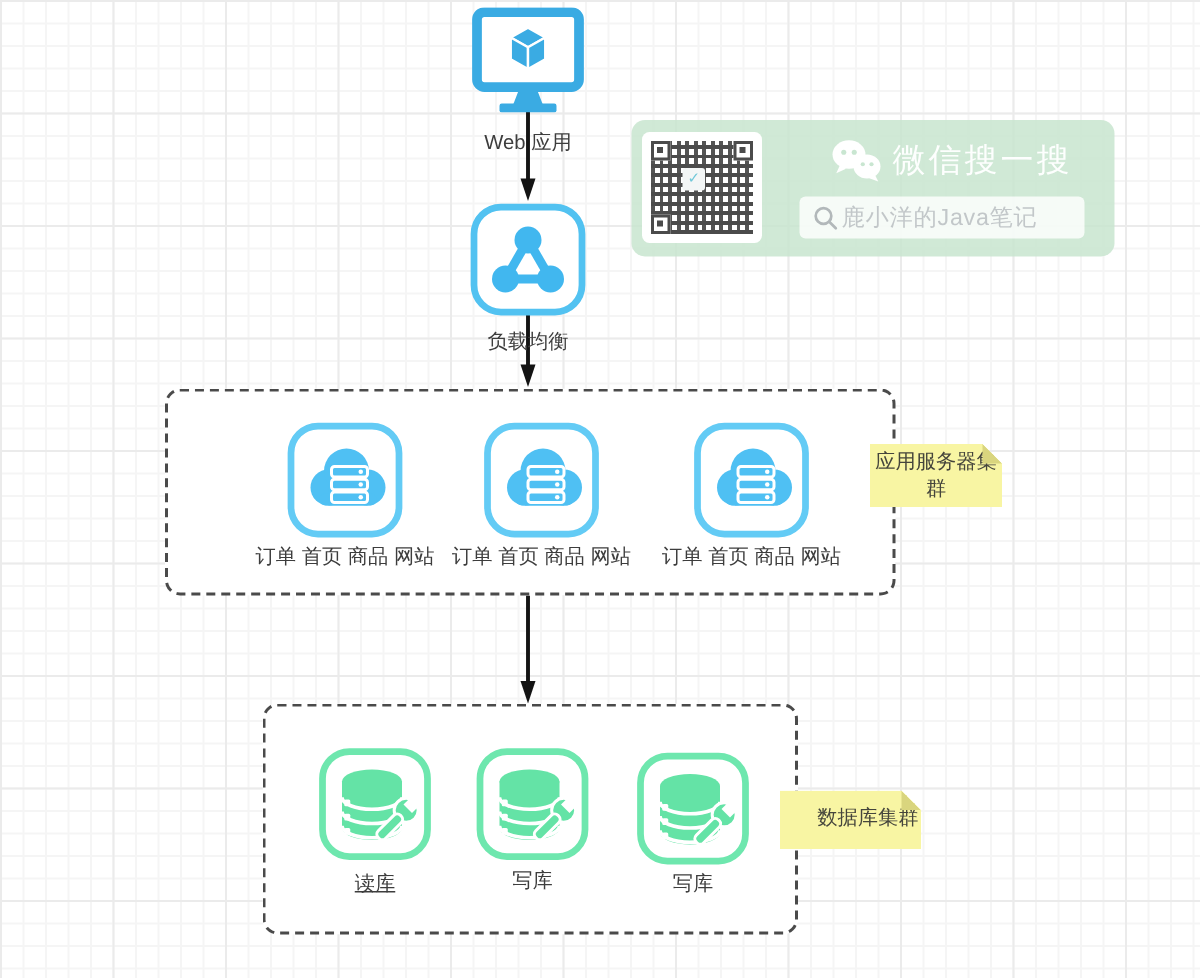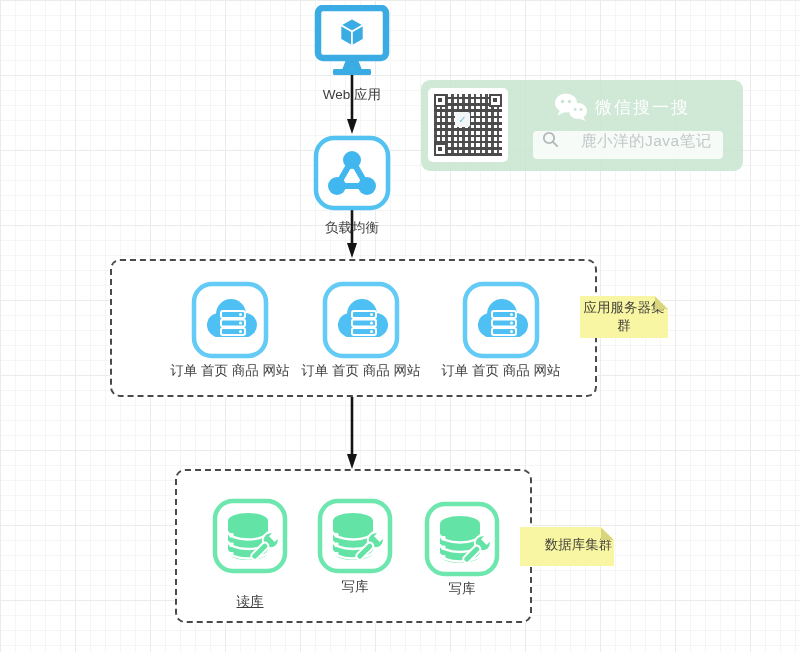--- a/index.html
+++ b/index.html
@@ -34,23 +34,23 @@
   .qr-box{position:absolute;left:7px;top:8px;width:80px;height:74px;background:#fff;border-radius:5px;}
   .qr-pattern{position:absolute;left:6px;top:6px;right:6px;bottom:6px;
     background:
       repeating-linear-gradient(90deg,rgba(75,75,75,.95) 0 2.6px,transparent 2.6px 5.7px),
       repeating-linear-gradient(0deg,#4b4b4b 0 2.6px,#ffffff 2.6px 6.3px);}
   .qr-finder{position:absolute;width:13px;height:13px;background:#fff;border:2.5px solid #4b4b4b;box-sizing:border-box;}
   .qr-finder i{position:absolute;left:2px;top:2px;width:4px;height:4px;background:#4b4b4b;}
   .qr-logo{position:absolute;left:27px;top:24px;width:15px;height:15px;background:#f3f6f6;border-radius:2px;
     display:flex;align-items:center;justify-content:center;color:#6fc7d8;font-size:10px;}
   .wx-brand{position:absolute;left:133px;top:12px;display:flex;align-items:center;gap:7px;}
-  .wx-brand-text{color:rgba(255,255,255,0.96);font-size:17px;letter-spacing:2px;}
+  .wx-brand-text{color:rgba(255,255,255,0.96);font-size:22px;letter-spacing:2px;}
   .wx-search{position:absolute;left:112px;top:51px;width:190px;height:28px;
-    background:rgba(255,255,255,0.8);border-radius:4px;display:flex;align-items:flex-start;padding-left:9px;box-sizing:border-box;gap:22px;}
+    background:rgba(255,255,255,0.8);border-radius:4px;display:flex;align-items:center;padding-left:9px;box-sizing:border-box;gap:2px;}
   .wx-search-text{color:#c2c7c9;font-size:15.5px;letter-spacing:0.5px;}
   svg{display:block;}
 </style>
 </head>
 <body>
 
 <div class="canvas">
 
   <svg class="arrow" style="left:346px;top:73px" width="12" height="61" viewBox="0 0 12 61">
     <line x1="6" y1="0" x2="6" y2="47" stroke="#141414" stroke-width="2.6"></line>
@@ -205,21 +205,21 @@
           <rect x="17.5" y="44.5" width="4" height="4.5" rx="1"></rect>
           <rect x="17.5" y="54" width="4" height="4.5" rx="1"></rect>
         </g>
         <g transform="translate(51,50) rotate(45)">
           <circle cx="0" cy="-11" r="8" fill="#64e3a6" stroke="#fff" stroke-width="2"></circle>
           <rect x="-4" y="-22" width="8" height="9.5" fill="#fff"></rect>
           <rect x="-3.5" y="-6" width="7" height="21" rx="3.2" fill="#64e3a6" stroke="#fff" stroke-width="2"></rect>
         </g>
       </svg>
     </span>
-    <div class="node-label" style="margin-top:20px;text-decoration:underline;">读库</div>
+    <div class="node-label" style="margin-top:7px;text-decoration:underline;">读库</div>
   </div>
 
   <div class="node" style="left:295px;top:498px;width:120px;">
     <span>
       <svg width="76" height="76" viewBox="0 0 76 76">
         <rect x="3" y="3" width="70" height="70" rx="18" fill="#fff" stroke="#6ee7ae" stroke-width="4.5"></rect>
         <g fill="#64e3a6">
           <ellipse cx="36" cy="23" rx="20" ry="8"></ellipse>
           <path d="M16 23 h40 v31 a20 8 0 0 1 -40 0 z"></path>
         </g>

